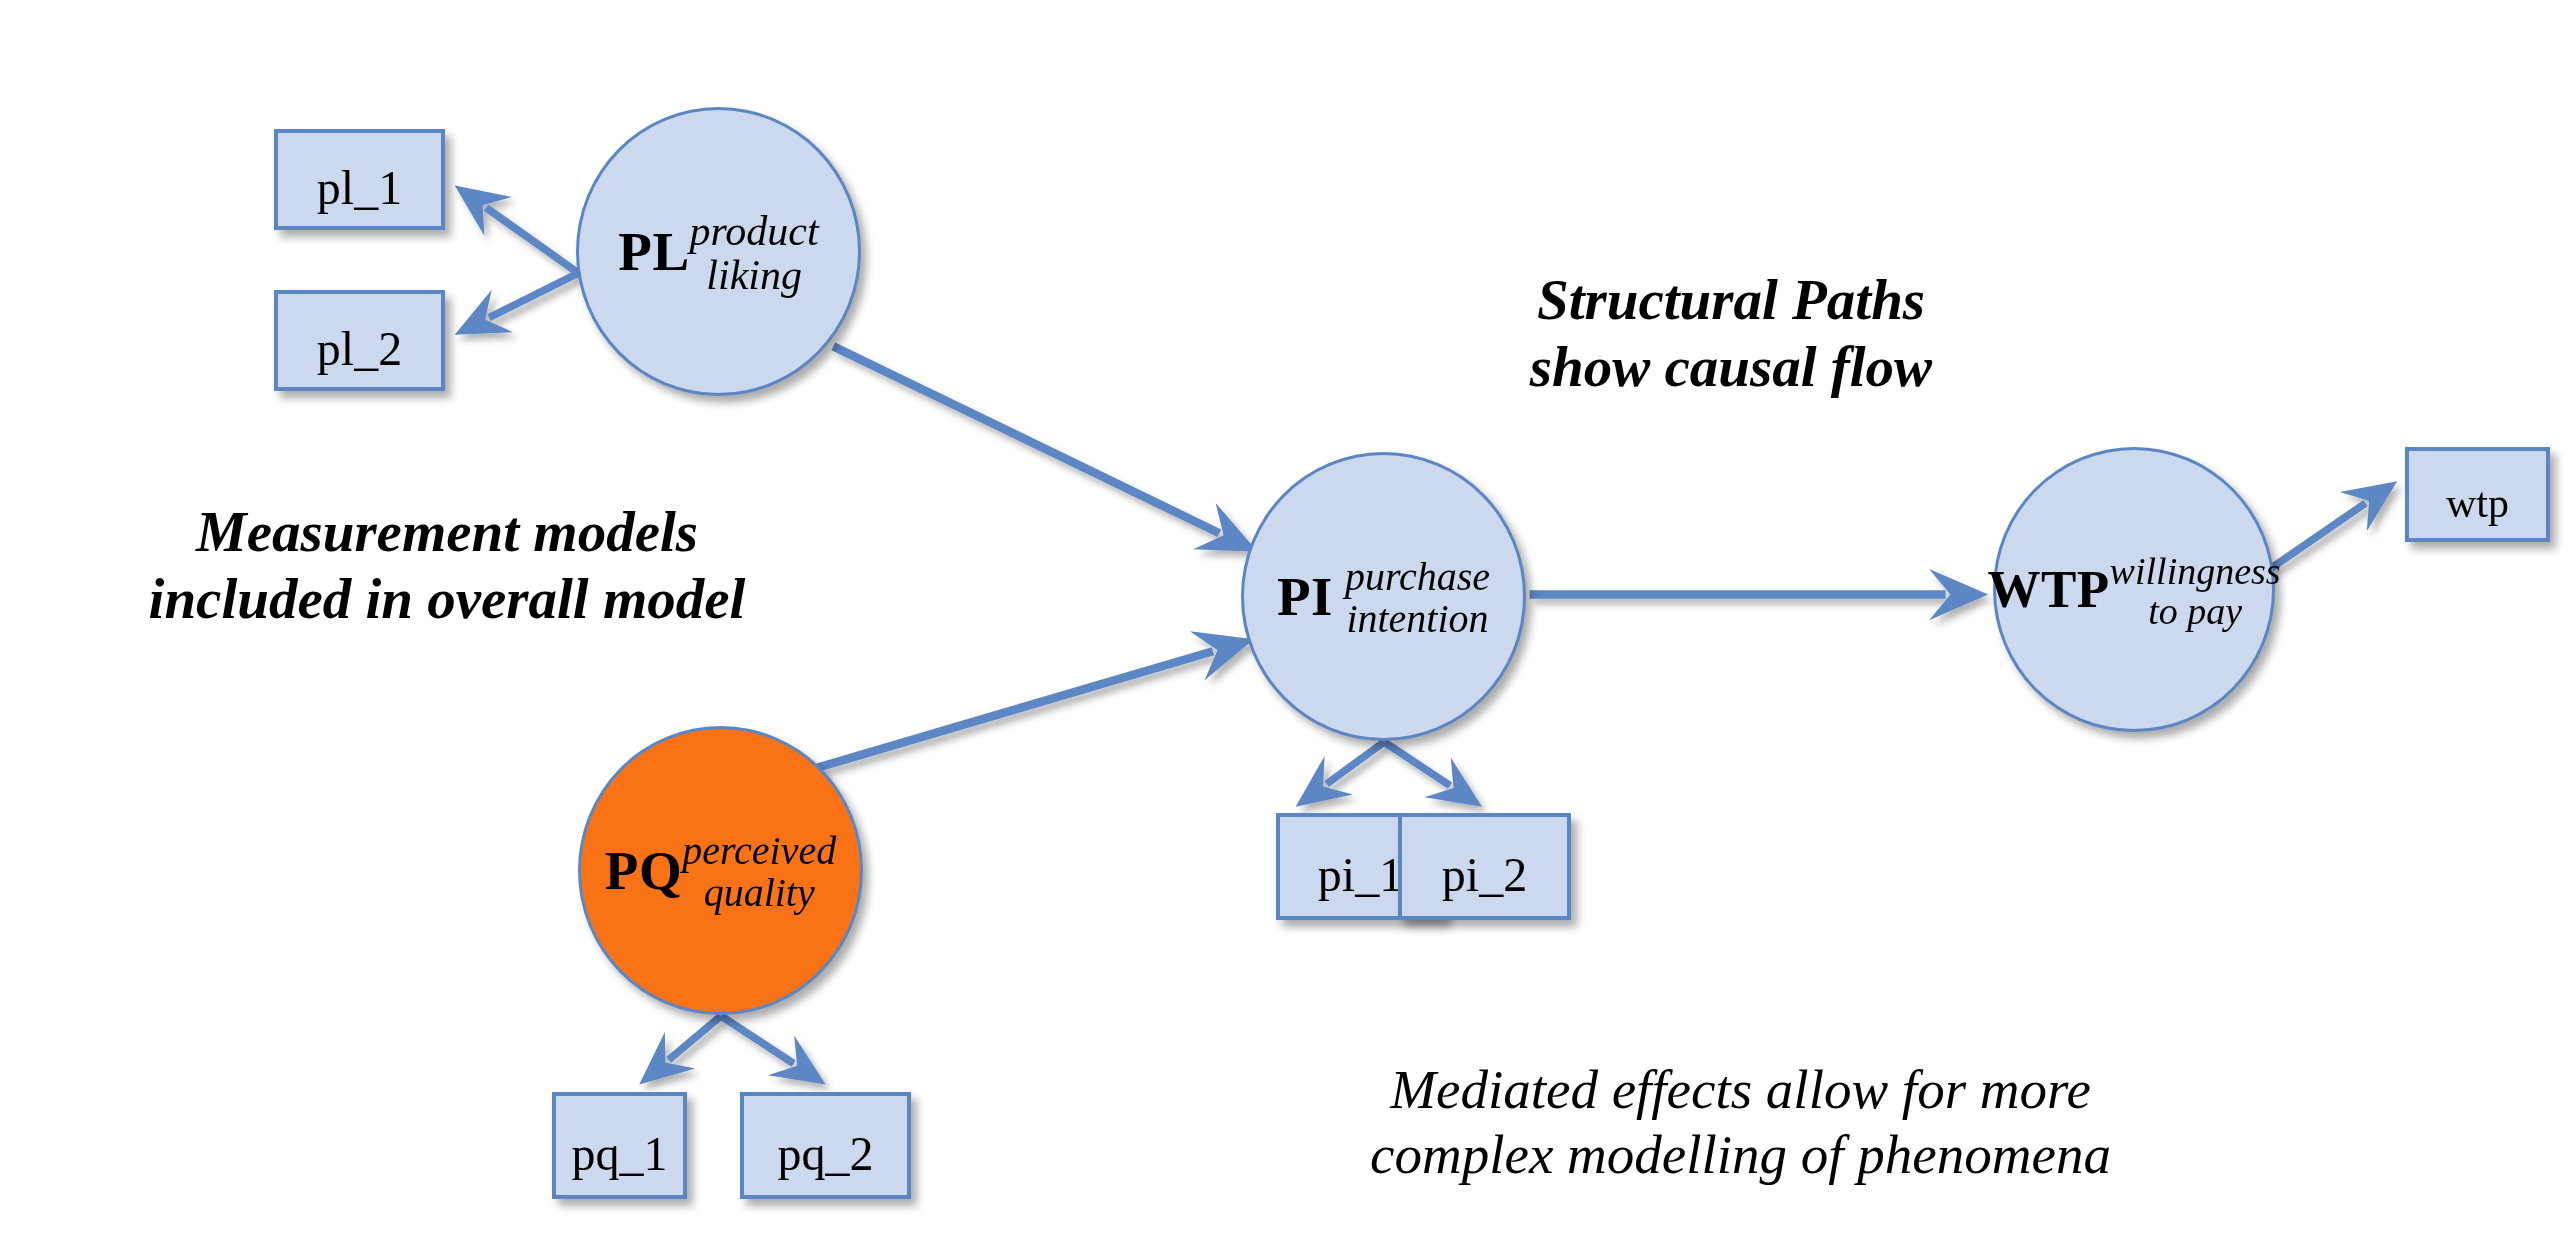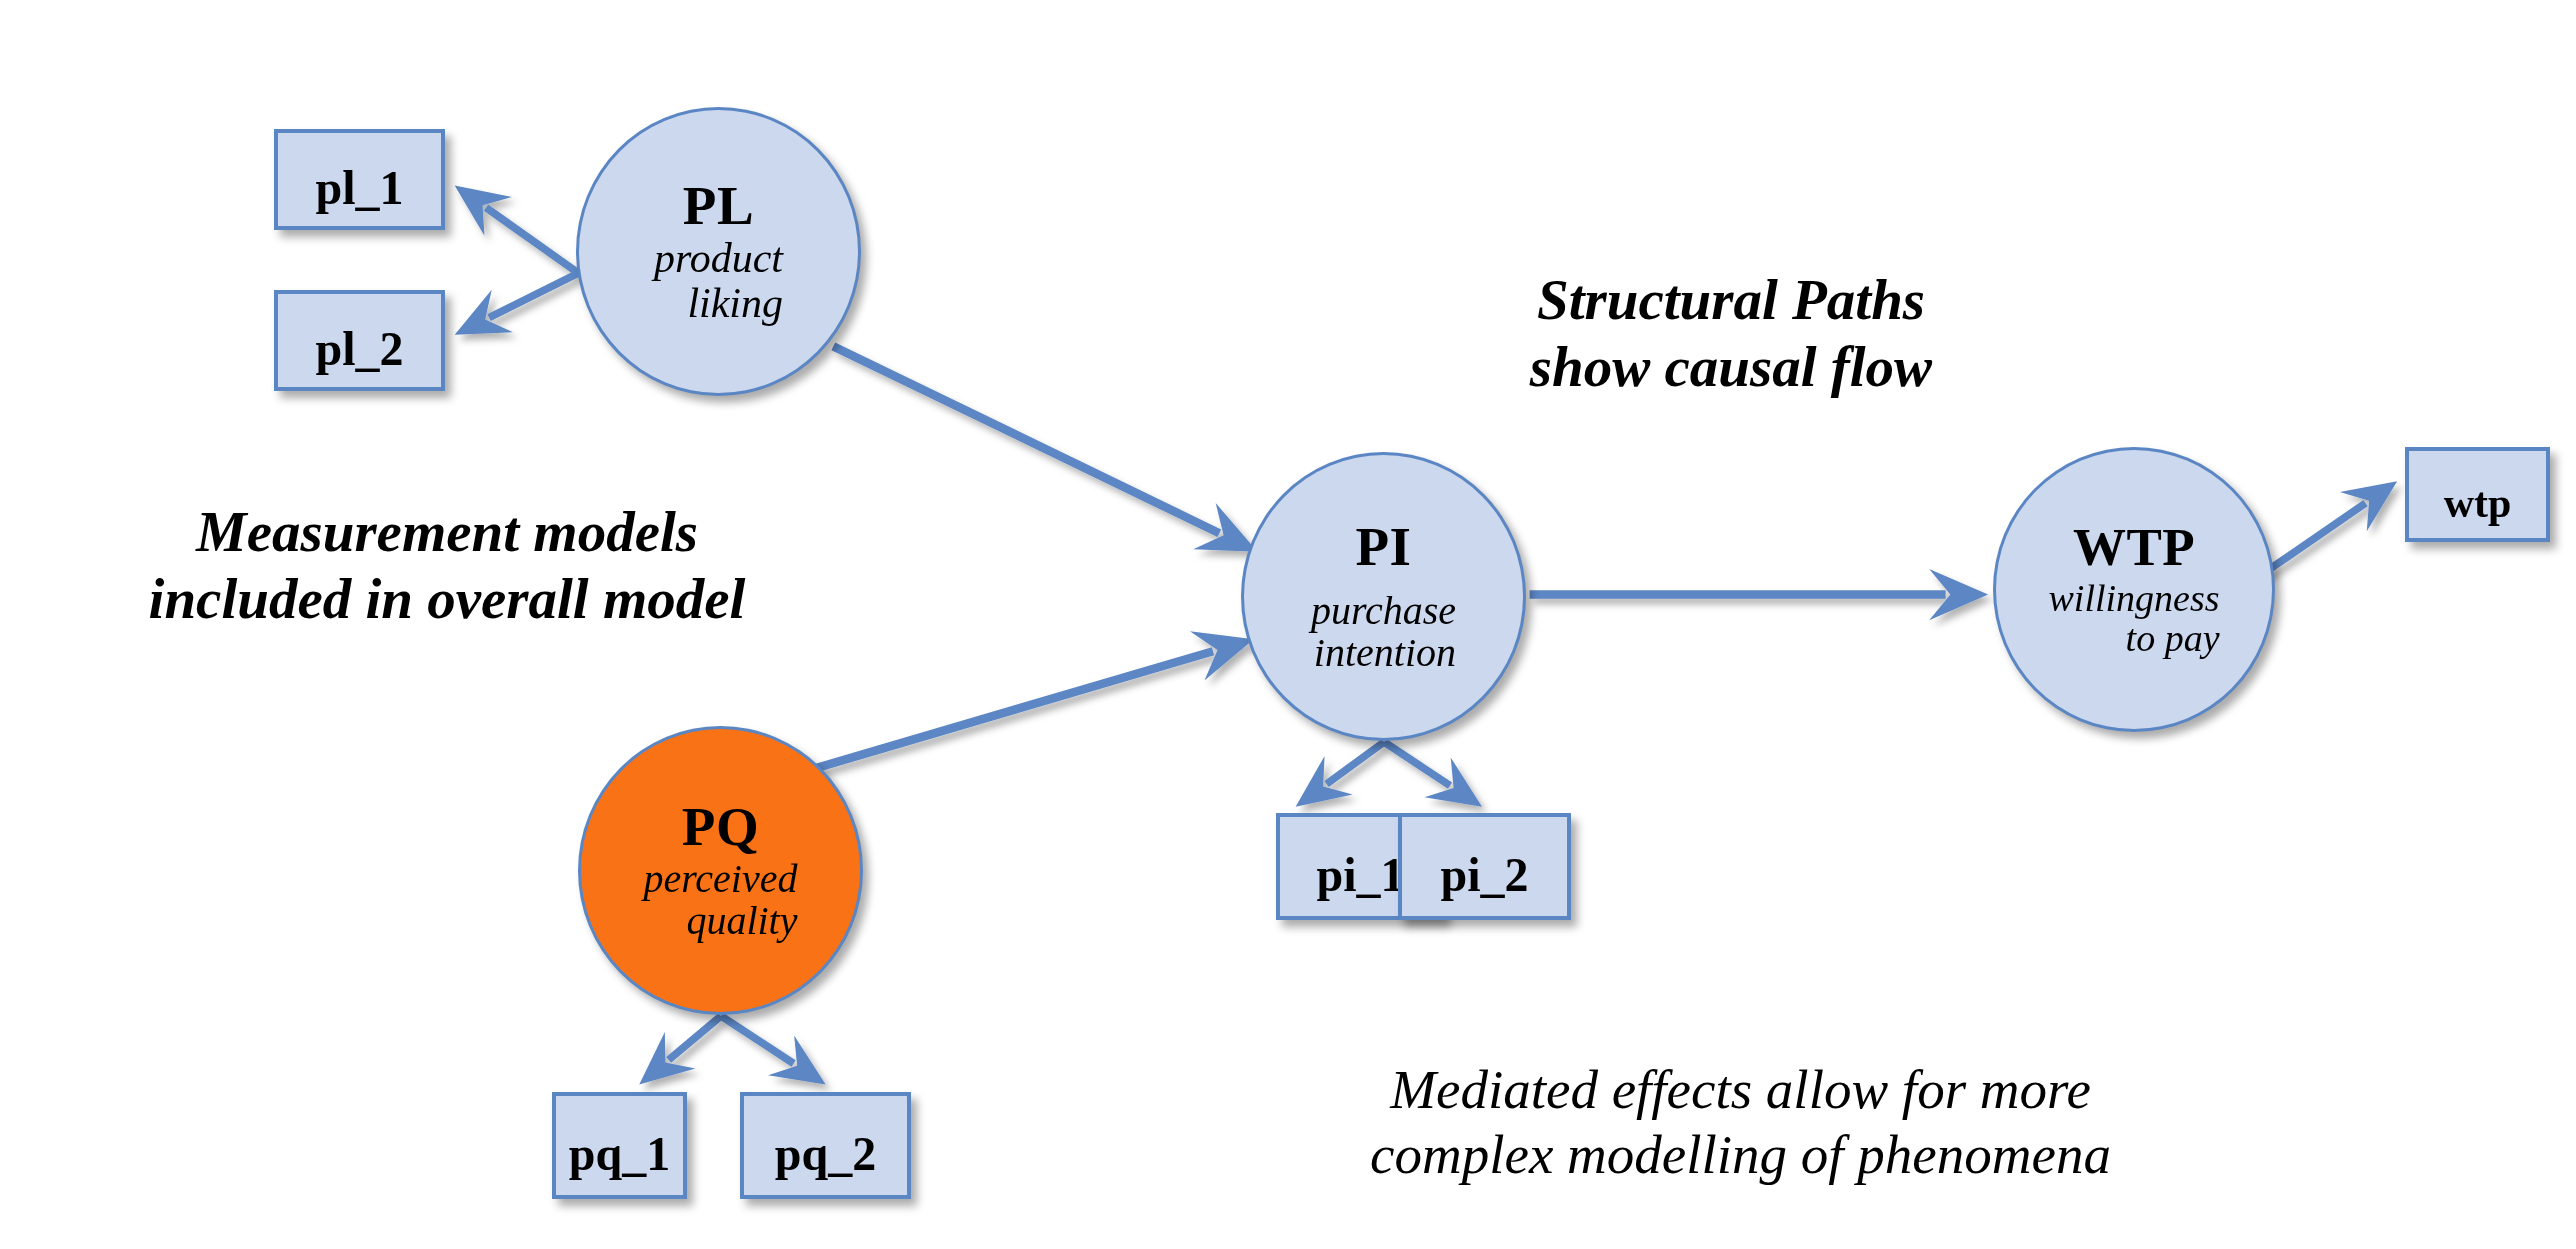--- a/index.html
+++ b/index.html
@@ -28,25 +28,25 @@
   }
 
   
   .latent {
     position: absolute;
     border-radius: 50%;
     background: #ccd8ee;
     border: 3.8px solid #5b86c4;
     box-shadow: 5.7px 6.7px 8.6px rgba(0,0,0,0.33);
     display: flex;
-    flex-direction: column;
+    flex-direction: row;
     align-items: center;
     justify-content: center;
     box-sizing: border-box;
-    text-align: right;
+    text-align: center;
     color: #000000;
   }
   .latent .abbr {
     font-weight: bold;
     line-height: 1.0;
     letter-spacing: 0.5px;
   }
   .latent .full {
     font-style: italic;
     line-height: 1.06;
@@ -62,21 +62,20 @@
     display: flex;
     align-items: center;
     justify-content: center;
     box-sizing: border-box;
     color: #000000;
     line-height: 1;
   }
   .indicator span {
     position: relative;
     top: 8.6px;
-    font-weight: bold;
   }
 
   
   .annotation {
     position: absolute;
     color: #000000;
     font-style: italic;
     text-align: center;
     line-height: 1.18;
     white-space: pre-line;

